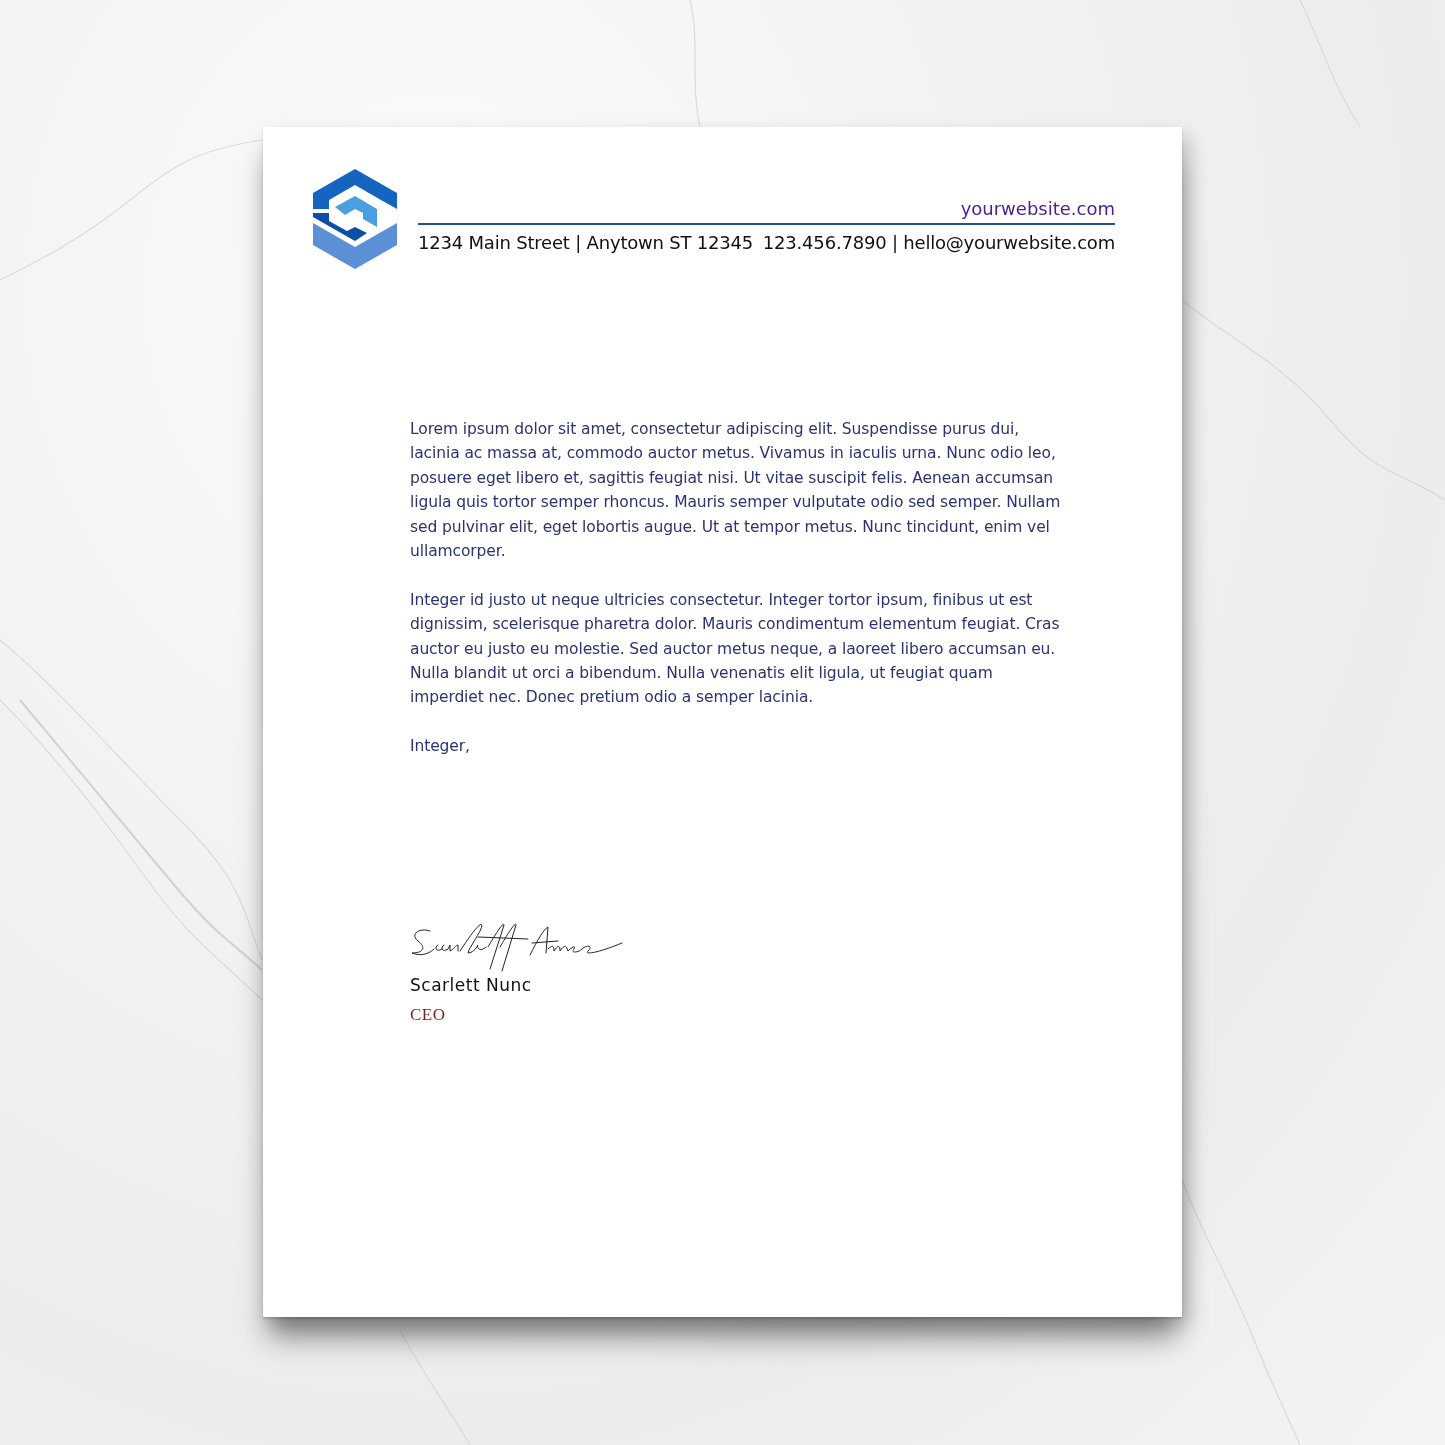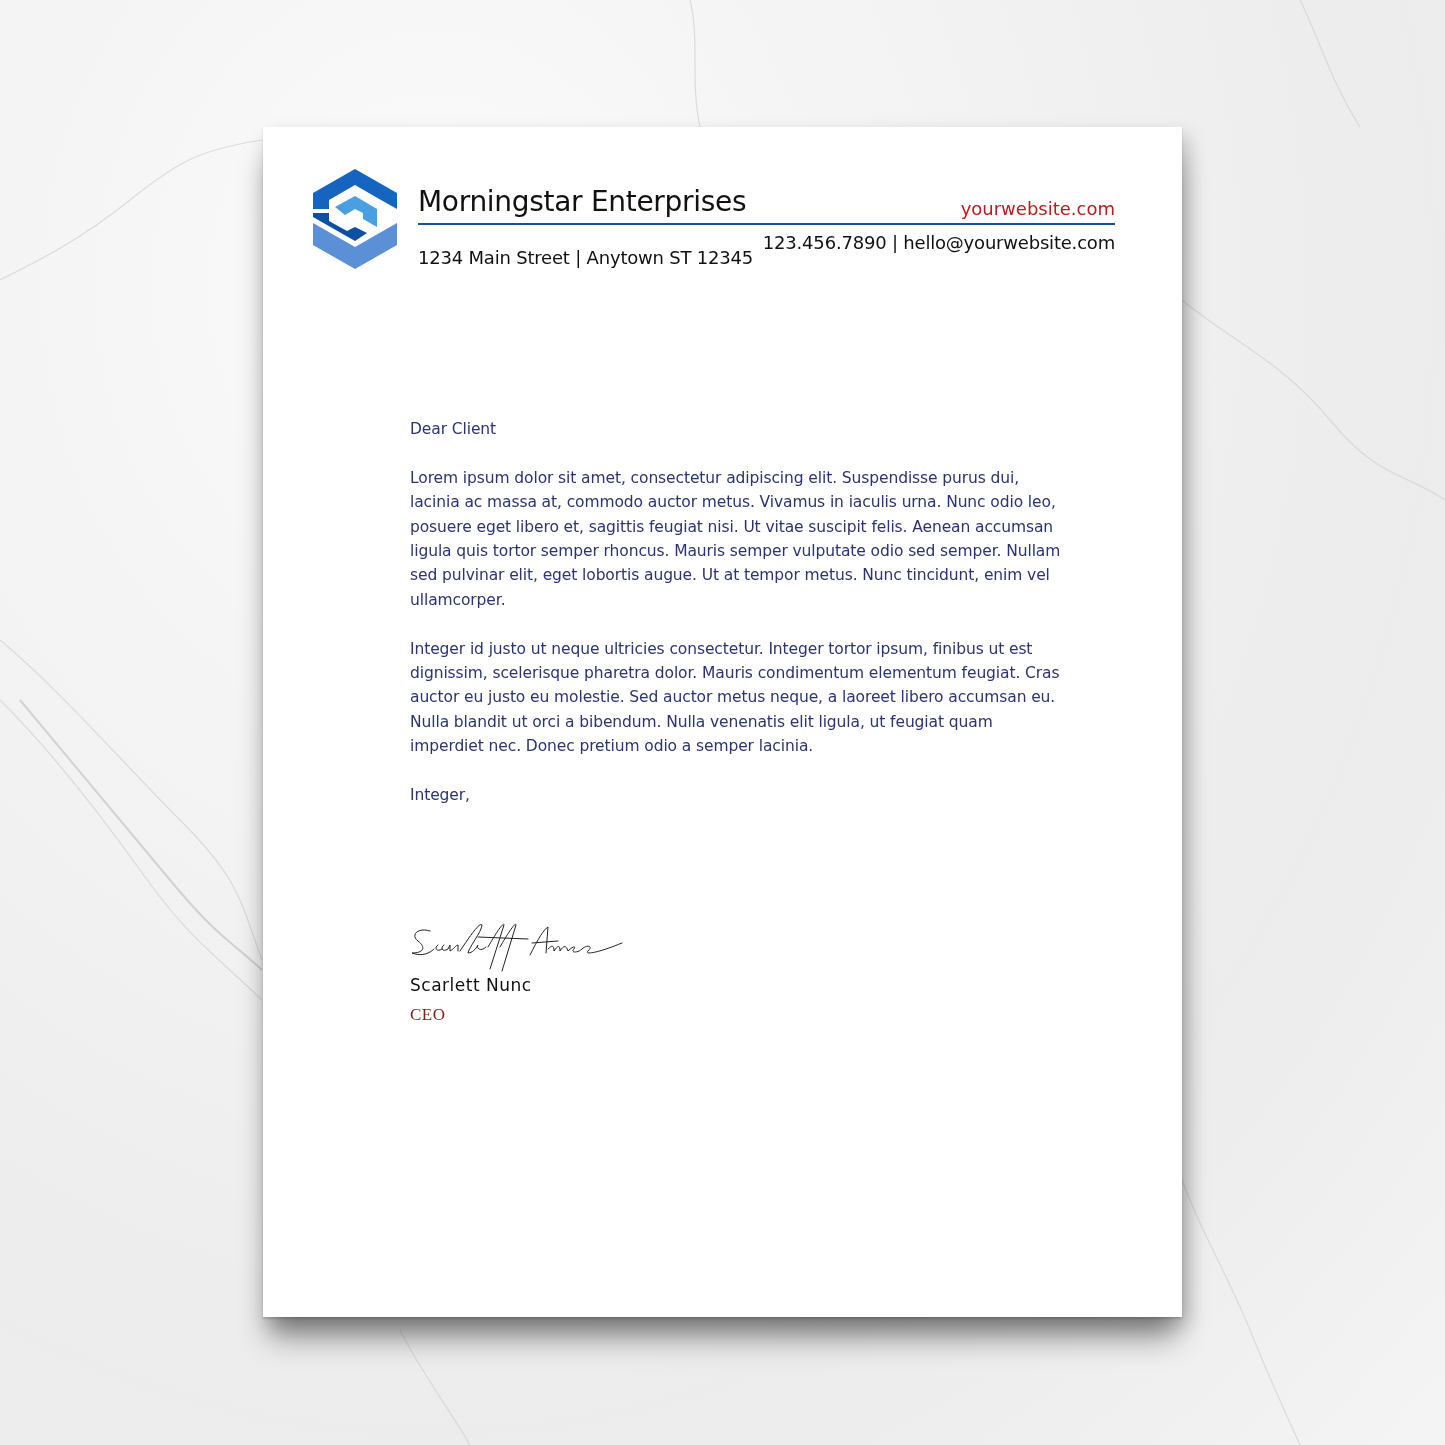--- a/index.html
+++ b/index.html
@@ -13,26 +13,26 @@
     position:absolute; left:263px; top:127px; width:919px; height:1190px;
     background:#ffffff;
     box-shadow: 0 2px 2px rgba(0,0,0,0.15), 0 26px 28px -6px rgba(0,0,0,0.42), 6px 8px 18px rgba(0,0,0,0.18);
   }
   .logo { position:absolute; left:48px; top:42px; width:88px; height:100px; }
   .company {
     position:absolute; left:155px; top:58px; font-size:28px; color:#111;
     font-family:"DejaVu Sans", sans-serif; letter-spacing:-0.3px; white-space:nowrap;
   }
   .website {
-    position:absolute; right:67px; top:71px; font-size:18px; color:#b91c1c;
+    position:absolute; right:67px; top:71px; font-size:18px; color:#4c1d95;
     font-family:"DejaVu Sans", sans-serif; white-space:nowrap;
   }
   .rule { position:absolute; left:155px; top:96px; width:697px; height:2px; background:#1f4e9c; }
   .address {
-    position:absolute; left:155px; top:120px; font-size:18px; color:#111;
+    position:absolute; left:155px; top:105px; font-size:18px; color:#111;
     font-family:"DejaVu Sans", sans-serif; white-space:nowrap; letter-spacing:-0.2px;
   }
   .contact {
     position:absolute; right:67px; top:105px; font-size:18px; color:#111;
     font-family:"DejaVu Sans", sans-serif; white-space:nowrap; letter-spacing:-0.2px;text-align:center;
   }
   .body-text {
     position:absolute; left:147px; top:290px; width:660px;
     color:#2b3470; font-size:15.5px; line-height:24.4px;
     font-family:"DejaVu Sans", sans-serif; letter-spacing:-0.1px;
@@ -68,28 +68,26 @@
 </svg>
 
 <div class="page">
   <svg class="logo" viewBox="0 0 88 100">
     <polygon points="44,0 86,24 86,40 70,31 44,16 18,31 18,40 2,40 2,24" fill="#1565c0"></polygon>
     <polygon points="24,38 44,27 66,40 66,58 52,50 52,44 44,40 34,46" fill="#4a9fe0"></polygon>
     <polygon points="2,44 18,44 18,52 36,62 44,58 56,64 44,72 2,48" fill="#0d4fa3"></polygon>
     <polygon points="2,54 44,78 86,54 86,76 44,100 2,76" fill="#5b8fd6"></polygon>
   </svg>
 
-  <div class="company">Morningstar Enterprises</div>
   <div class="website">yourwebsite.com</div>
   <div class="rule"></div>
   <div class="address">1234 Main Street | Anytown ST 12345</div>
   <div class="contact">123.456.7890 | hello@yourwebsite.com</div>
 
   <div class="body-text">
-    <p>Dear Client</p>
     <p>Lorem ipsum dolor sit amet, consectetur adipiscing elit. Suspendisse purus dui, lacinia ac massa at, commodo auctor metus. Vivamus in iaculis urna. Nunc odio leo, posuere eget libero et, sagittis feugiat nisi. Ut vitae suscipit felis. Aenean accumsan ligula quis tortor semper rhoncus. Mauris semper vulputate odio sed semper. Nullam sed pulvinar elit, eget lobortis augue. Ut at tempor metus. Nunc tincidunt, enim vel ullamcorper.</p>
     <p>Integer id justo ut neque ultricies consectetur. Integer tortor ipsum, finibus ut est dignissim, scelerisque pharetra dolor. Mauris condimentum elementum feugiat. Cras auctor eu justo eu molestie. Sed auctor metus neque, a laoreet libero accumsan eu. Nulla blandit ut orci a bibendum. Nulla venenatis elit ligula, ut feugiat quam imperdiet nec. Donec pretium odio a semper lacinia.</p>
     <p>Integer,</p>
   </div>
 
   <svg class="signature" viewBox="0 0 220 60">
     <g fill="none" stroke="#222" stroke-width="1" stroke-linecap="round">
       <path d="M22 12 C 10 8, 2 16, 10 22 C 18 28, 16 34, 4 34 C 14 38, 22 34, 26 30"></path>
       <path d="M30 26 C 26 28, 28 34, 34 30 M36 26 C 32 28, 34 34, 40 30 L 42 26 L 42 32 C 46 30, 48 26, 50 26 L 50 32"></path>
       <path d="M52 32 C 60 20, 72 2, 74 6 C 74 12, 60 30, 60 34 C 64 34, 68 30, 70 26 C 68 28, 72 34, 78 28"></path>

